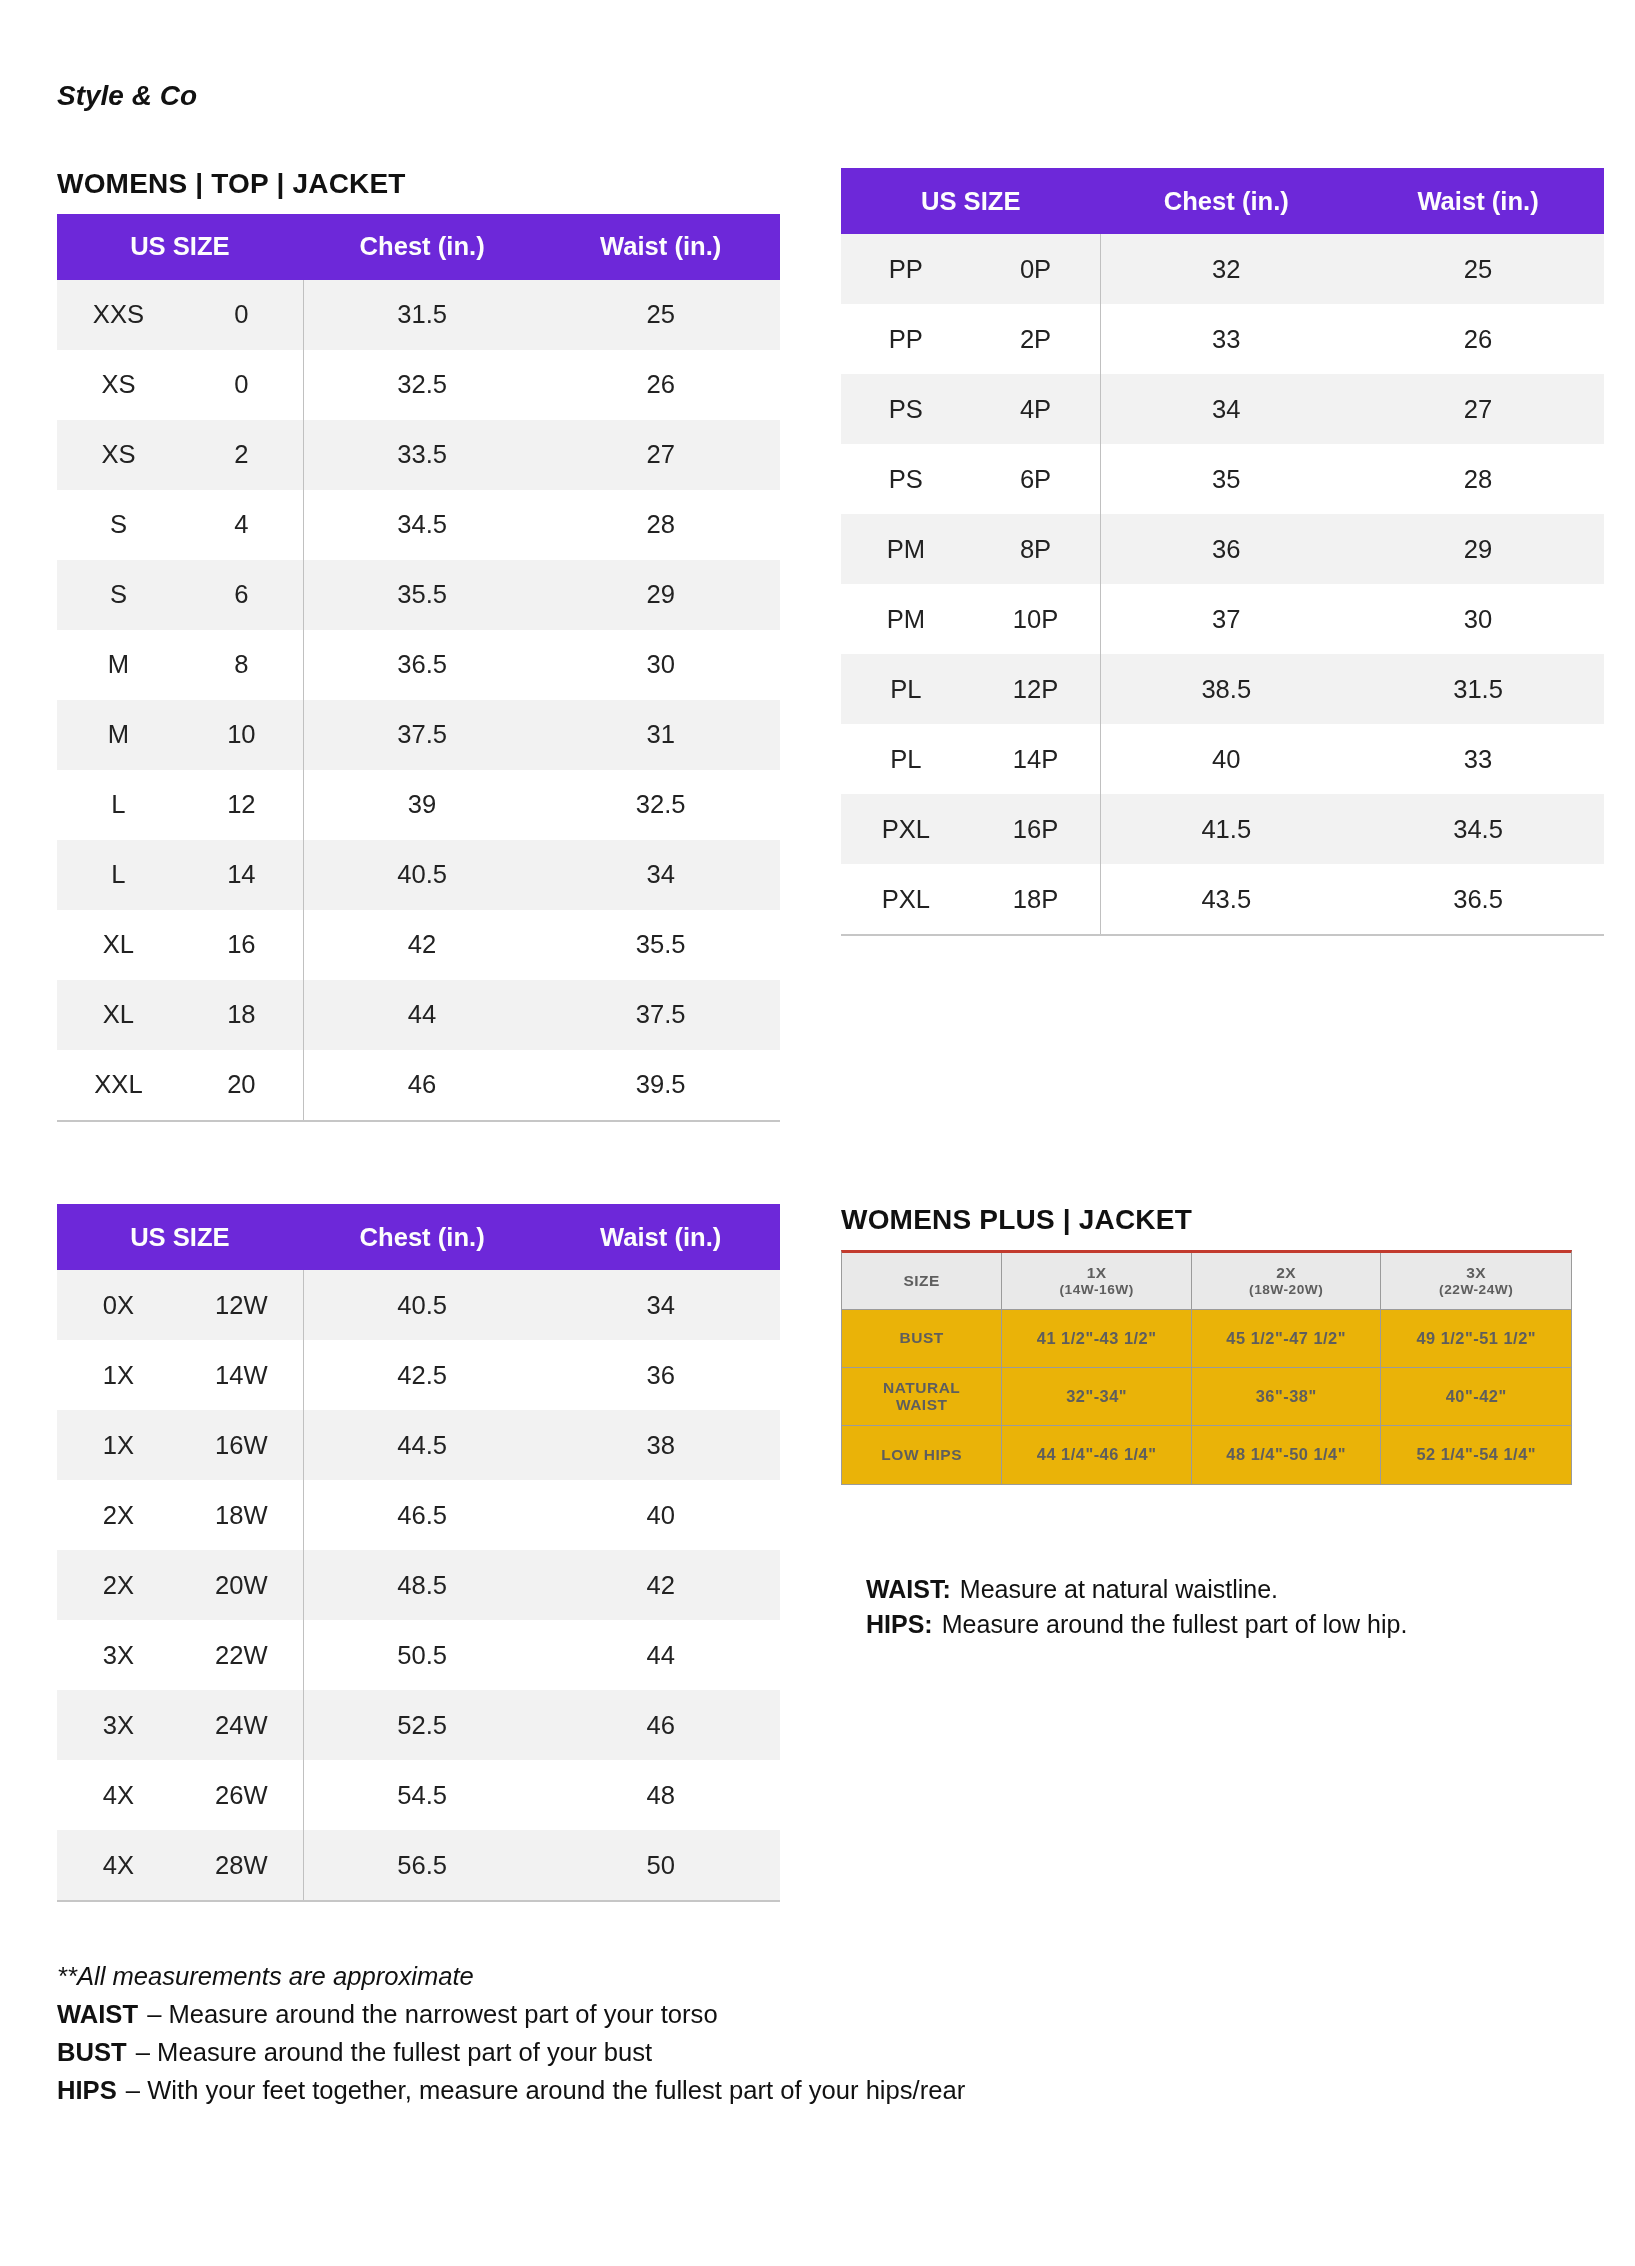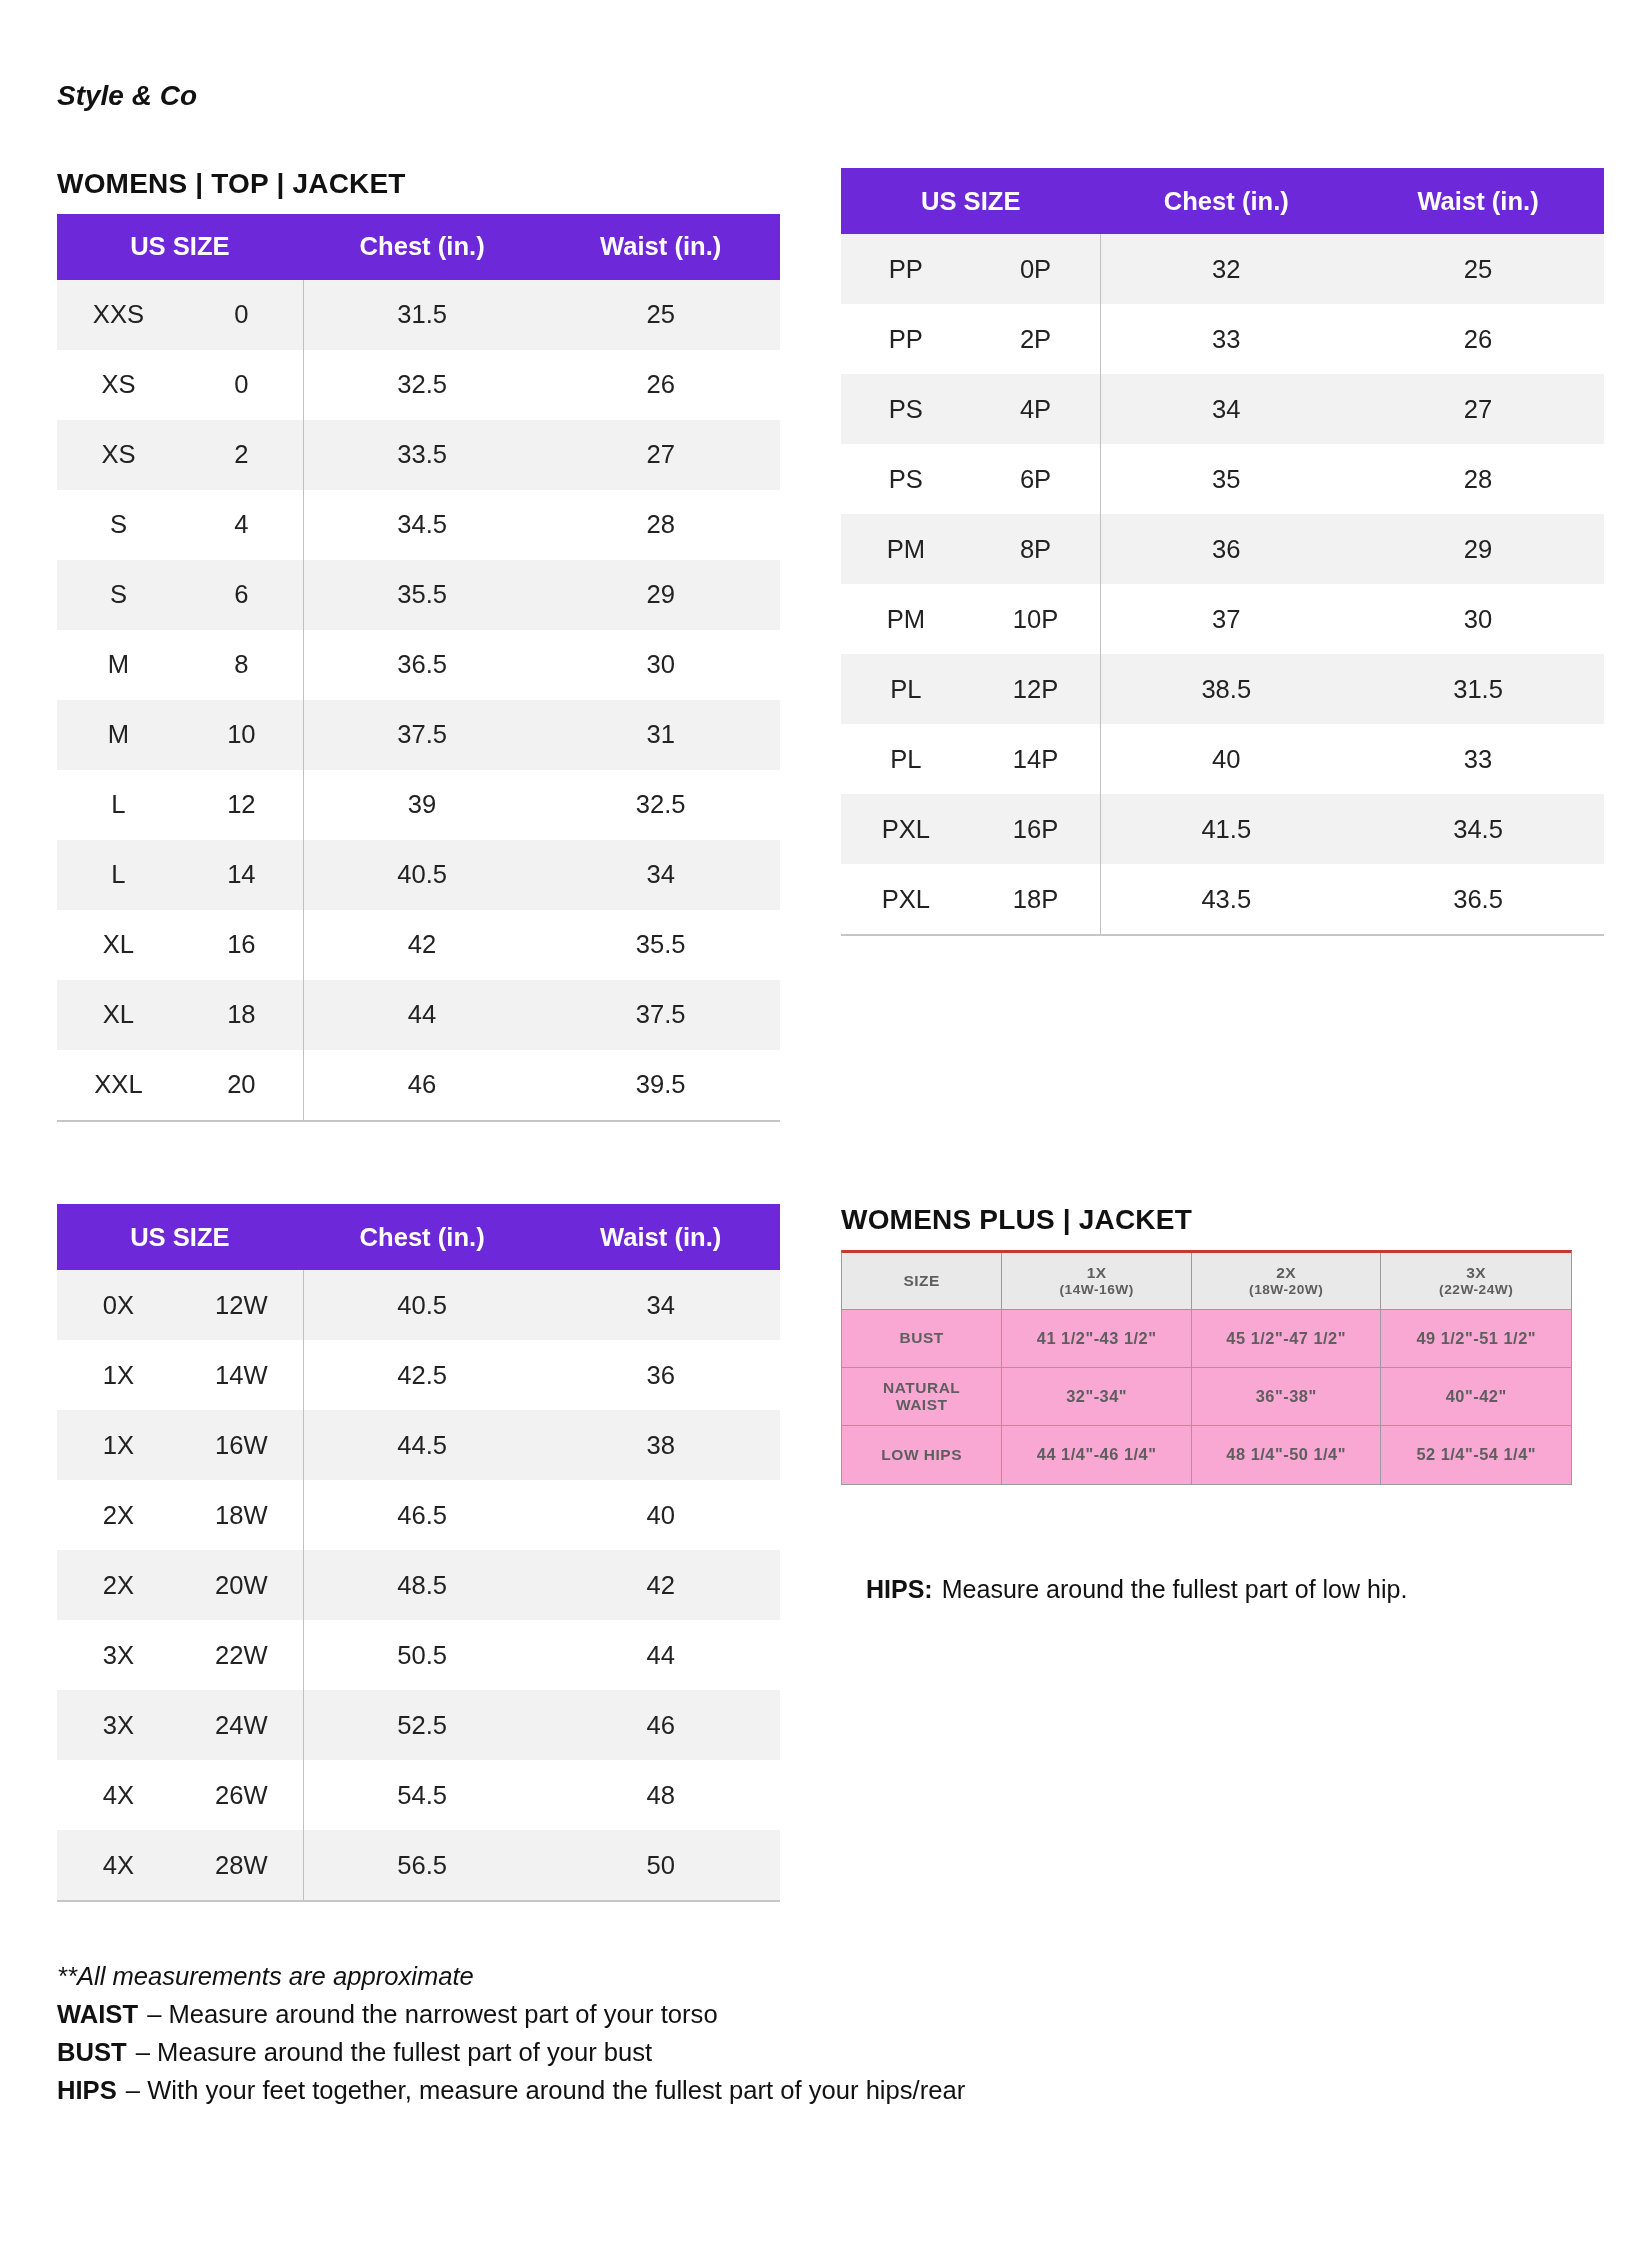--- a/index.html
+++ b/index.html
@@ -14,21 +14,21 @@
   
   .stable{position:relative;border-bottom:2.7px solid #c6c6c6;}
   .thead{display:grid;grid-template-columns:34% 33% 33%;height:66px;align-items:center;
          background:#6d28d9;color:#fdfdfd;font-weight:700;font-size:25.6px;text-align:center;}
   .tbody .tr{display:grid;grid-template-columns:17% 17% 33% 33%;height:70px;align-items:center;
              text-align:center;font-size:25.6px;color:#222;background:#ffffff;}
   .tbody .tr:nth-child(odd){background:#f2f2f2;}
   .vline{position:absolute;top:66px;bottom:0;left:34%;width:0.9px;background:#c0c0c0;}
 
   
-  .jtable{border:0.9px solid #9b9b9b;border-top:3.7px solid #c23b2e;background:#f9a8d4;}
+  .jtable{border:0.9px solid #9b9b9b;border-top:3.7px solid #c23b2e;background:#eab308;}
   .jrow{display:grid;grid-template-columns:22% 26% 26% 26%;}
   .jcell{border-right:0.9px solid #9b9b9b;border-bottom:0.9px solid #9b9b9b;
          display:flex;flex-direction:column;align-items:center;justify-content:center;
          text-align:center;color:#5e5e5e;font-weight:700;letter-spacing:0.5px;}
   .jcell:last-child{border-right:none;}
   .jrow:last-child .jcell{border-bottom:none;}
   .jrow.jhead{height:57px;}
   .jrow.jhead .jcell{background:#e9e9e9;}
   .jrow.jdata{height:58px;}
   .jhead-main{font-size:15.5px;line-height:17.4px;}
@@ -315,20 +315,23 @@
         <div class="jcell jlabel">LOW HIPS</div>
         <div class="jcell jval">44 1/4"-46 1/4"</div>
         <div class="jcell jval">48 1/4"-50 1/4"</div>
         <div class="jcell jval">52 1/4"-54 1/4"</div>
       </div>
     </div>
   </section>
 
   <div class="notes">
     <div>
+      <span class="note-label">WAIST:</span><span>Measure at natural waistline.</span>
+    </div>
+    <div>
       <span class="note-label">HIPS:</span><span>Measure around the fullest part of low hip.</span>
     </div>
   </div>
 
   <div class="footer">
     <div class="disclaimer">**All measurements are approximate</div>
     <div>
       <span class="ft-label">WAIST</span><span class="ft-text">– Measure around the narrowest part of your torso</span>
     </div>
     <div>

